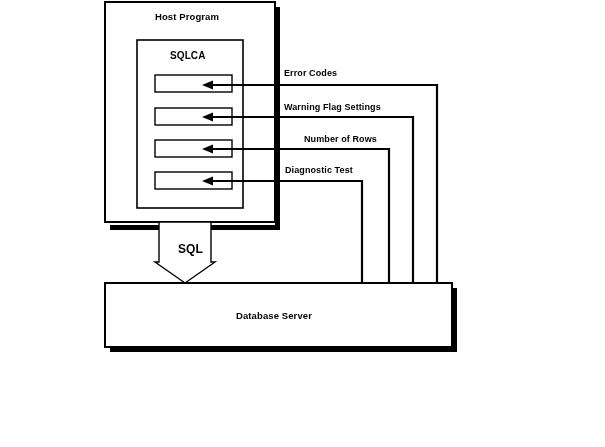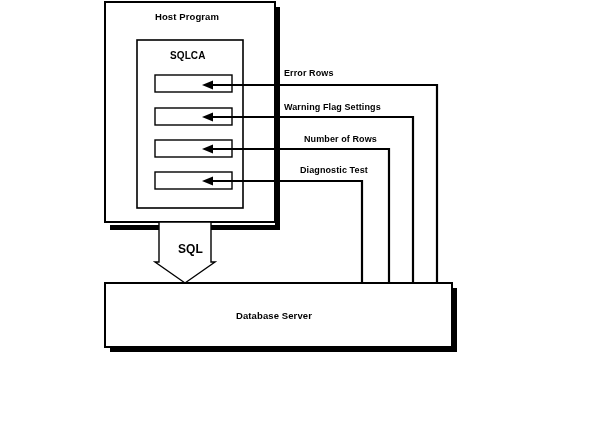--- a/index.html
+++ b/index.html
@@ -35,21 +35,21 @@
     letter-spacing: 0.1px;
     line-height: 11px;
   }
   .lbl-host   { left: 155px; top: 11px;  font-size: 9.5px; }
   .lbl-sqlca  { left: 170px; top: 50px;  font-size: 10px; }
   .lbl-sql    { left: 178px; top: 244px; font-size: 12px; }
   .lbl-dbsrv  { left: 236px; top: 310px; font-size: 9.5px; }
   .lbl-e0     { left: 284px; top: 68px;  }
   .lbl-e1     { left: 284px; top: 102px; }
   .lbl-e2     { left: 284px; top: 134px; padding-left: 20px; }
-  .lbl-e3     { left: 300px; top: 165px; }
+  .lbl-e3     { left: 285px; top: 165px; }
 </style>
 </head>
 <body>
 
 <div id="canvas">
 
   <svg id="svg-layer" viewBox="0 0 605 447">
 
     <g>
 
@@ -99,21 +99,21 @@
     <polygon points="159,222 211,222 211,262 215,262 185,283 155,262 159,262" fill="#ffffff" stroke="#000000" stroke-width="1.4"></polygon>
 
     <rect x="105" y="283" width="347" height="64" fill="#ffffff" stroke="#000000" stroke-width="2"></rect>
 
   </svg>
 
   <div class="lbl lbl-host">Host Program</div>
 
   <div class="lbl lbl-sqlca">SQLCA</div>
 
-  <div class="lbl lbl-e0">Error Rows</div>
+  <div class="lbl lbl-e0">Error Codes</div>
 
   <div class="lbl lbl-e1">Warning Flag Settings</div>
 
   <div class="lbl lbl-e2">Number of Rows</div>
 
   <div class="lbl lbl-e3">Diagnostic Test</div>
 
   <div class="lbl lbl-sql">SQL</div>
 
   <div class="lbl lbl-dbsrv">Database Server</div>

